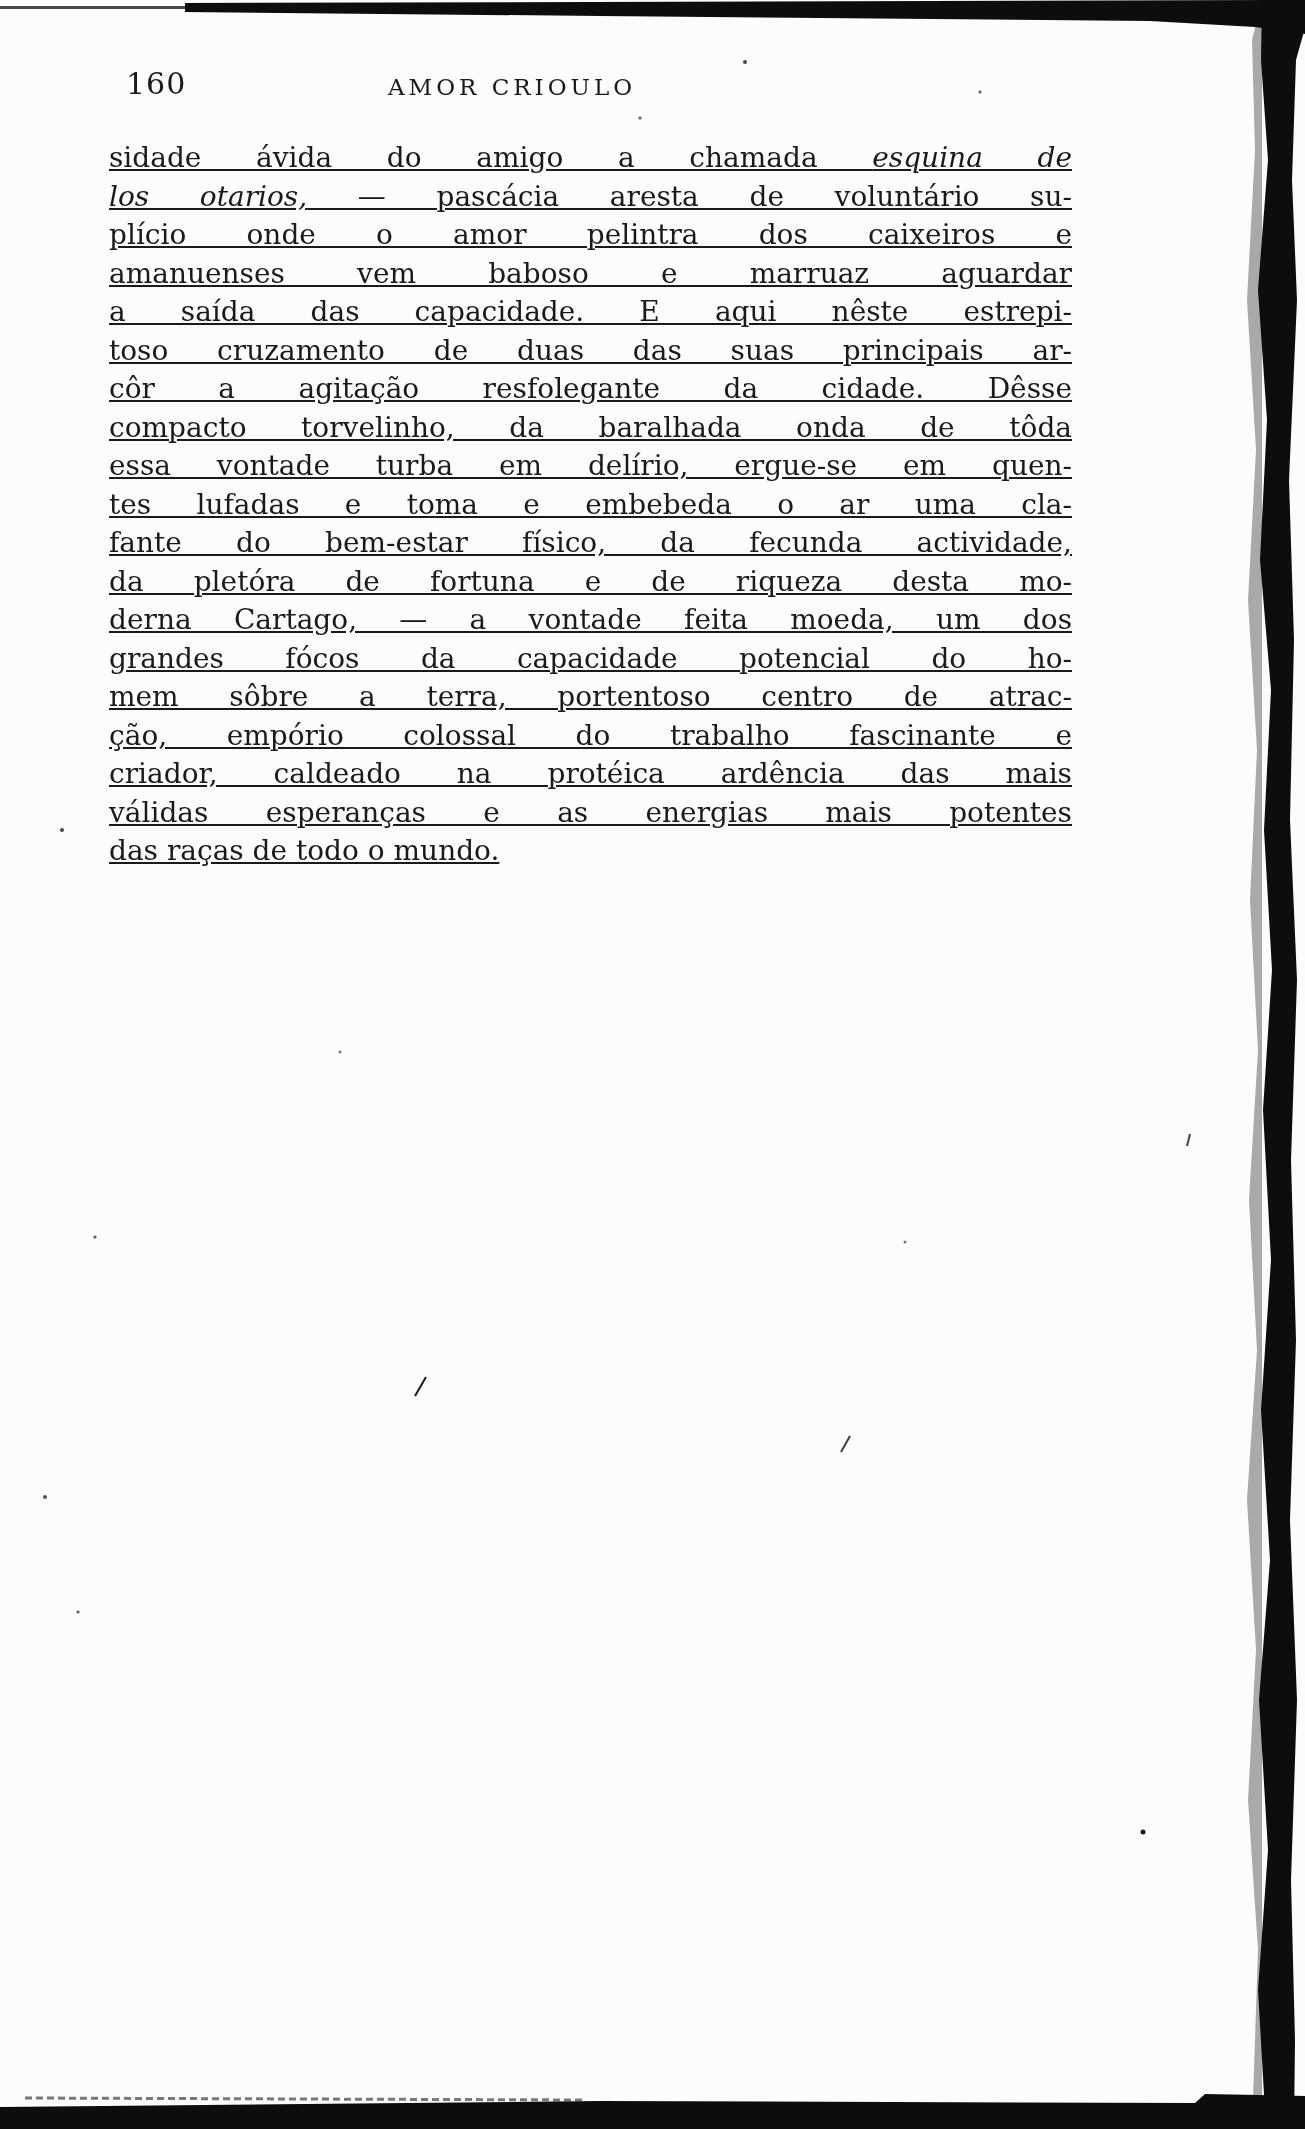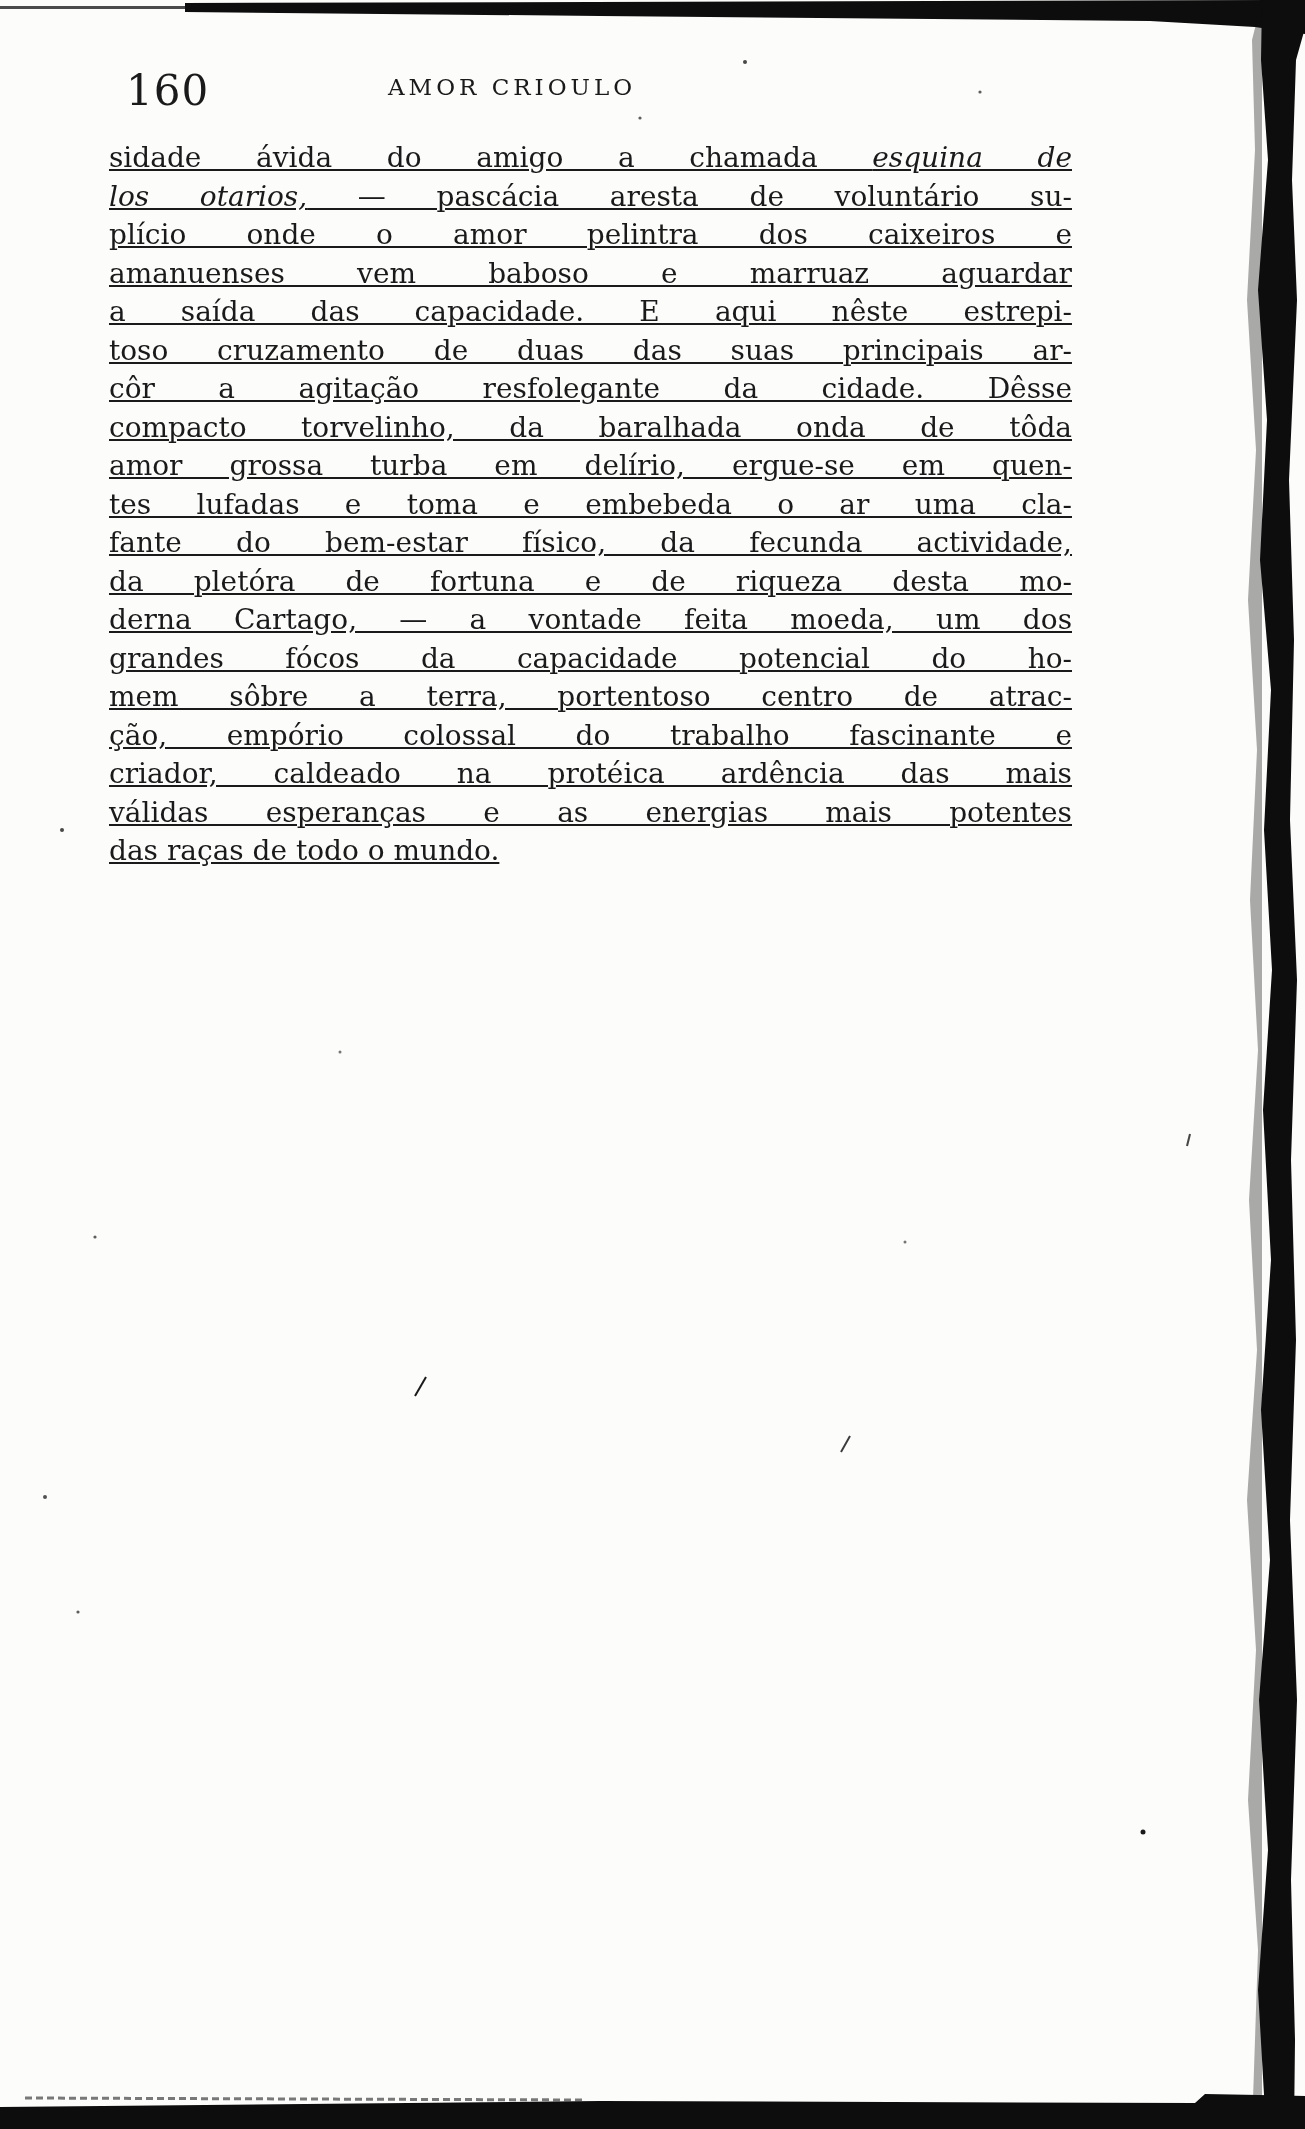--- a/index.html
+++ b/index.html
@@ -6,21 +6,21 @@
   .page{
     position:relative;
     width:1305px;height:2129px;
     background:#fcfcfb;
     overflow:hidden;
     font-family:"DejaVu Serif", serif;
     color:#1a1a1a;
   }
   .pagenum{
     position:absolute;left:126px;top:66px;
-    font-size:42px;letter-spacing:1px;
+    font-size:30px;letter-spacing:1px;
   }
   .running-header{
     position:absolute;left:512px;top:74px;
     transform:translateX(-50%);
     font-size:23px;letter-spacing:4px;white-space:nowrap;text-align:right;
   }
   .body-text{
     position:absolute;left:109px;top:139px;width:963px;text-decoration:underline;
   }
   .line{
@@ -53,21 +53,21 @@
 
   <div class="body-text">
       <div class="line"><span>sidade ávida do amigo a chamada </span><span class="it">esquina de</span></div>
       <div class="line"><span class="it">los otarios,</span><span> — pascácia aresta de voluntário su-</span></div>
       <div class="line"><span>plício onde o amor pelintra dos caixeiros e</span></div>
       <div class="line"><span>amanuenses vem baboso e marruaz aguardar</span></div>
       <div class="line"><span>a saída das capacidade. E aqui nêste estrepi-</span></div>
       <div class="line"><span>toso cruzamento de duas das suas principais ar-</span></div>
       <div class="line"><span>côr a agitação resfolegante da cidade. Dêsse</span></div>
       <div class="line"><span>compacto torvelinho, da baralhada onda de tôda</span></div>
-      <div class="line"><span>amor grossa turba em delírio, ergue-se em quen-</span></div>
+      <div class="line"><span>essa vontade turba em delírio, ergue-se em quen-</span></div>
       <div class="line"><span>tes lufadas e toma e embebeda o ar uma cla-</span></div>
       <div class="line"><span>fante do bem-estar físico, da fecunda actividade,</span></div>
       <div class="line"><span>da pletóra de fortuna e de riqueza desta mo-</span></div>
       <div class="line"><span>derna Cartago, — a vontade feita moeda, um dos</span></div>
       <div class="line"><span>grandes fócos da capacidade potencial do ho-</span></div>
       <div class="line"><span>mem sôbre a terra, portentoso centro de atrac-</span></div>
       <div class="line"><span>ção, empório colossal do trabalho fascinante e</span></div>
       <div class="line"><span>criador, caldeado na protéica ardência das mais</span></div>
       <div class="line"><span>válidas esperanças e as energias mais potentes</span></div>
       <div class="line last"><span>das raças de todo o mundo.</span></div>

